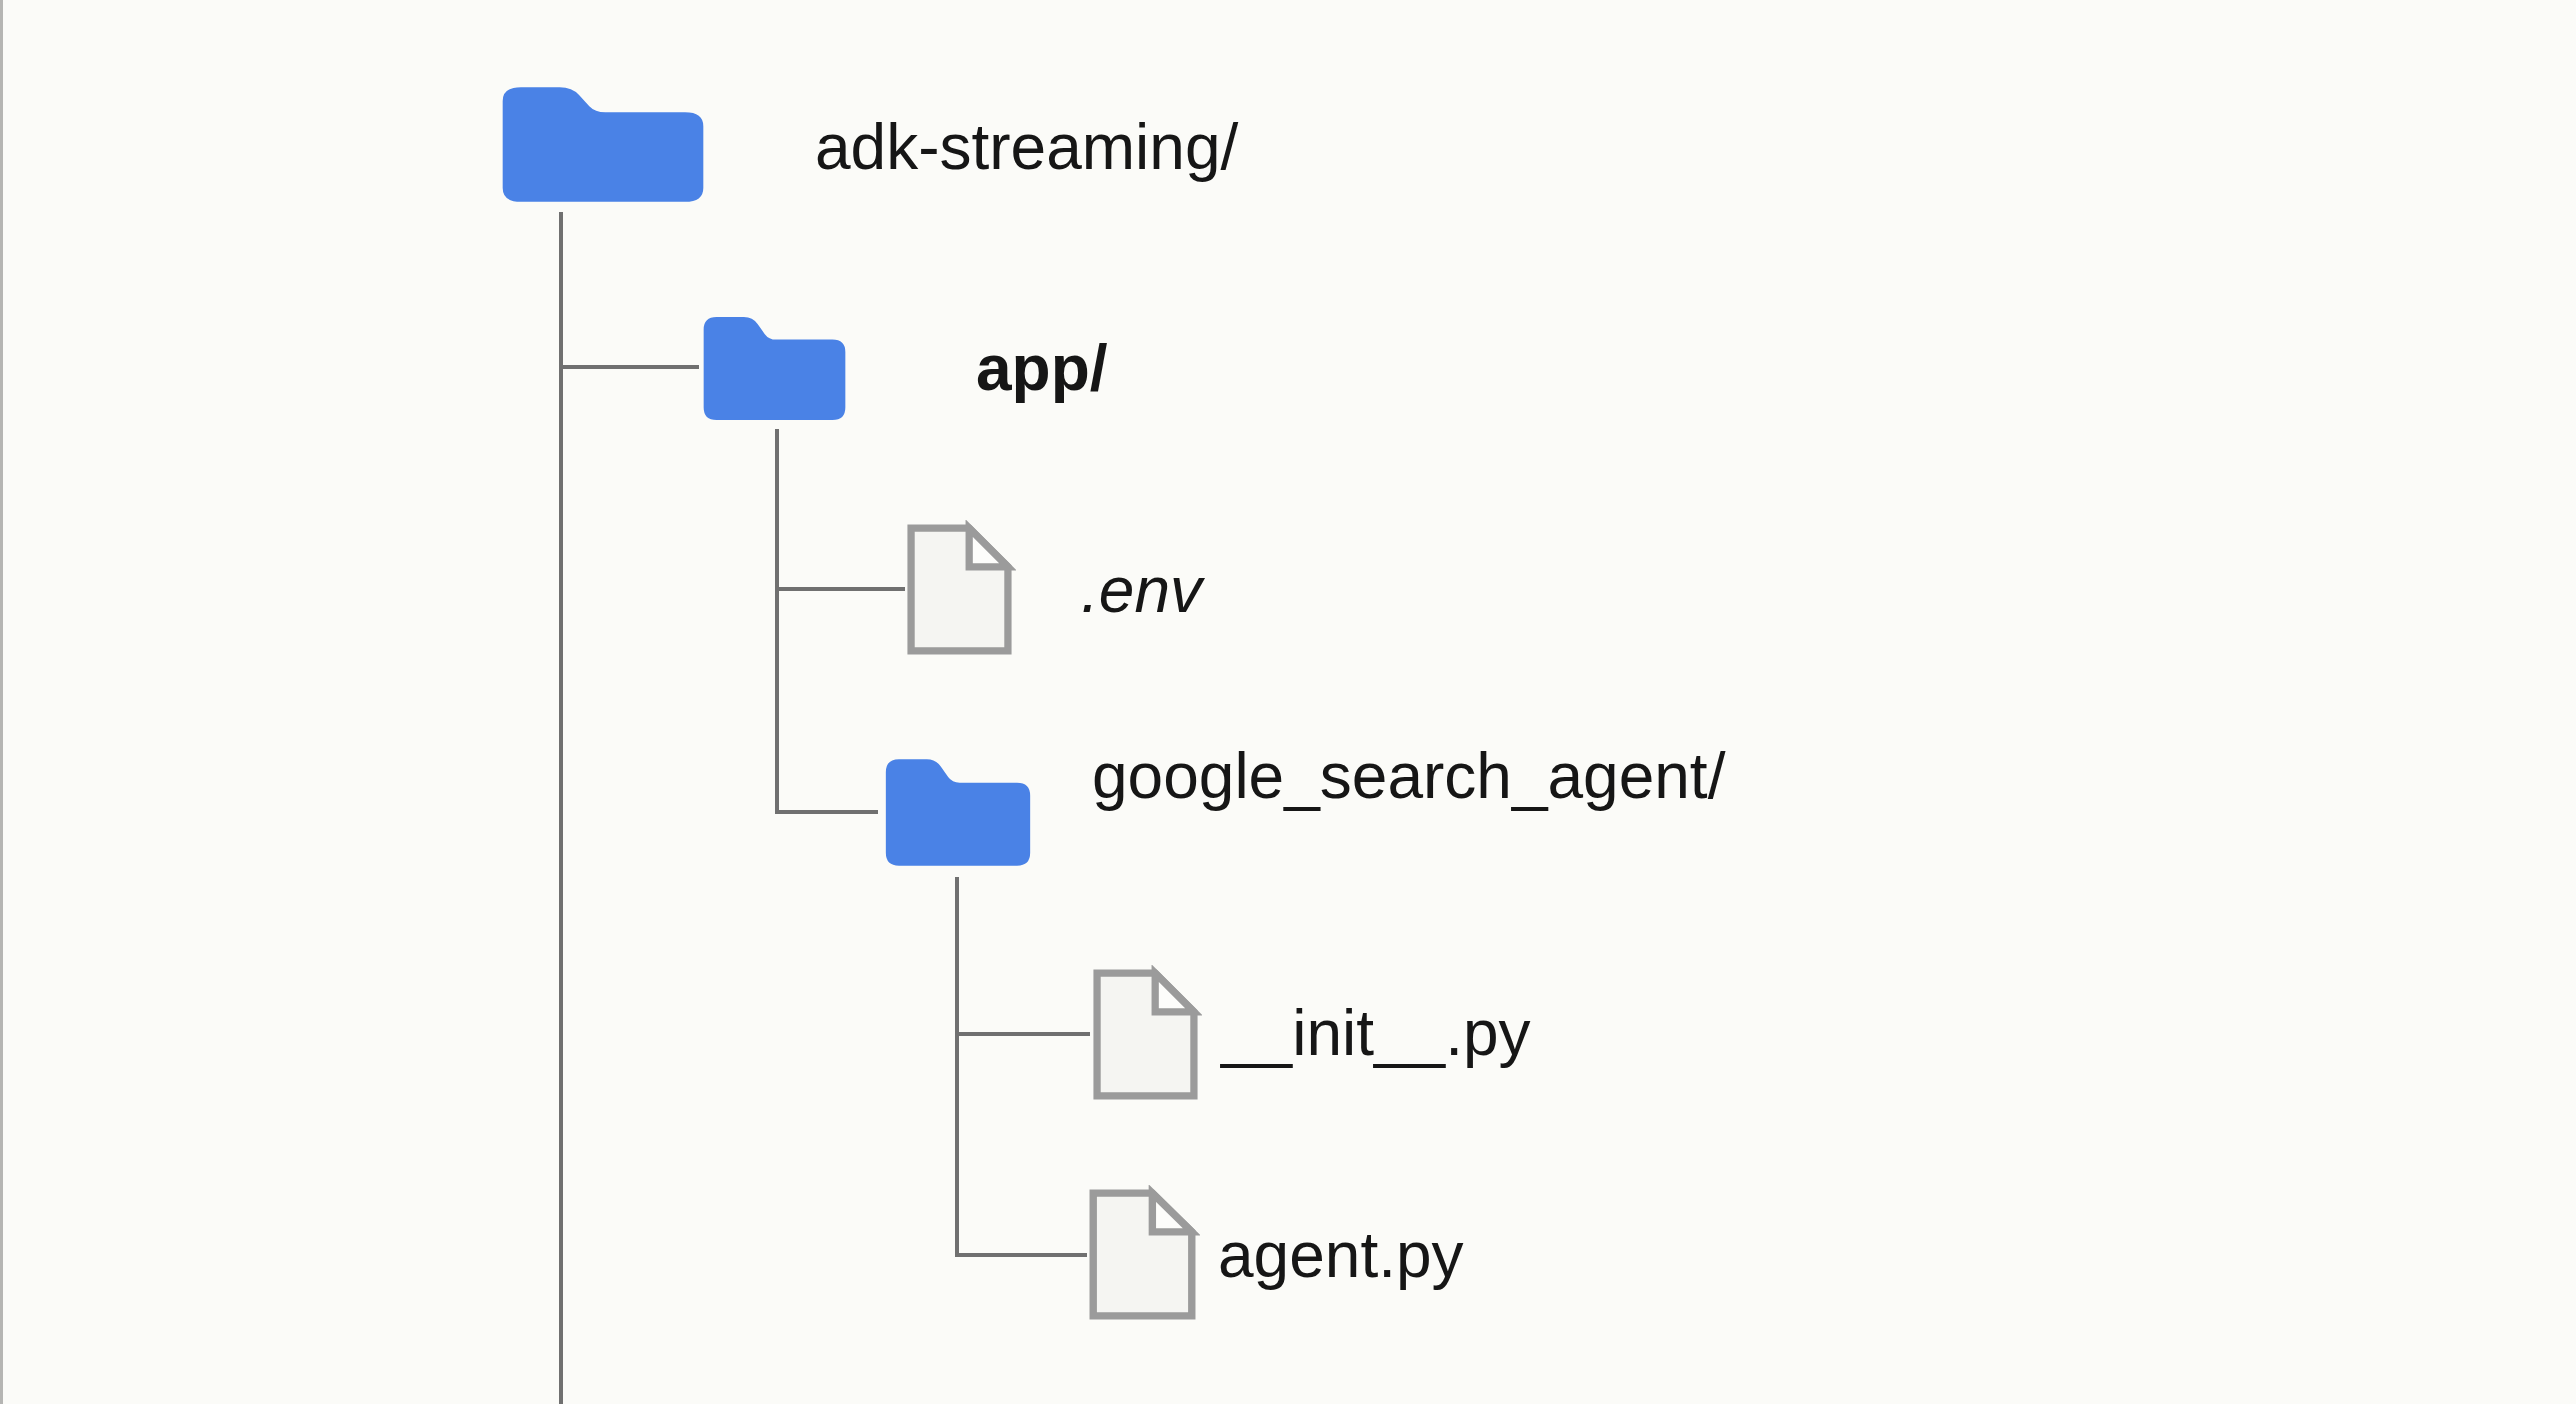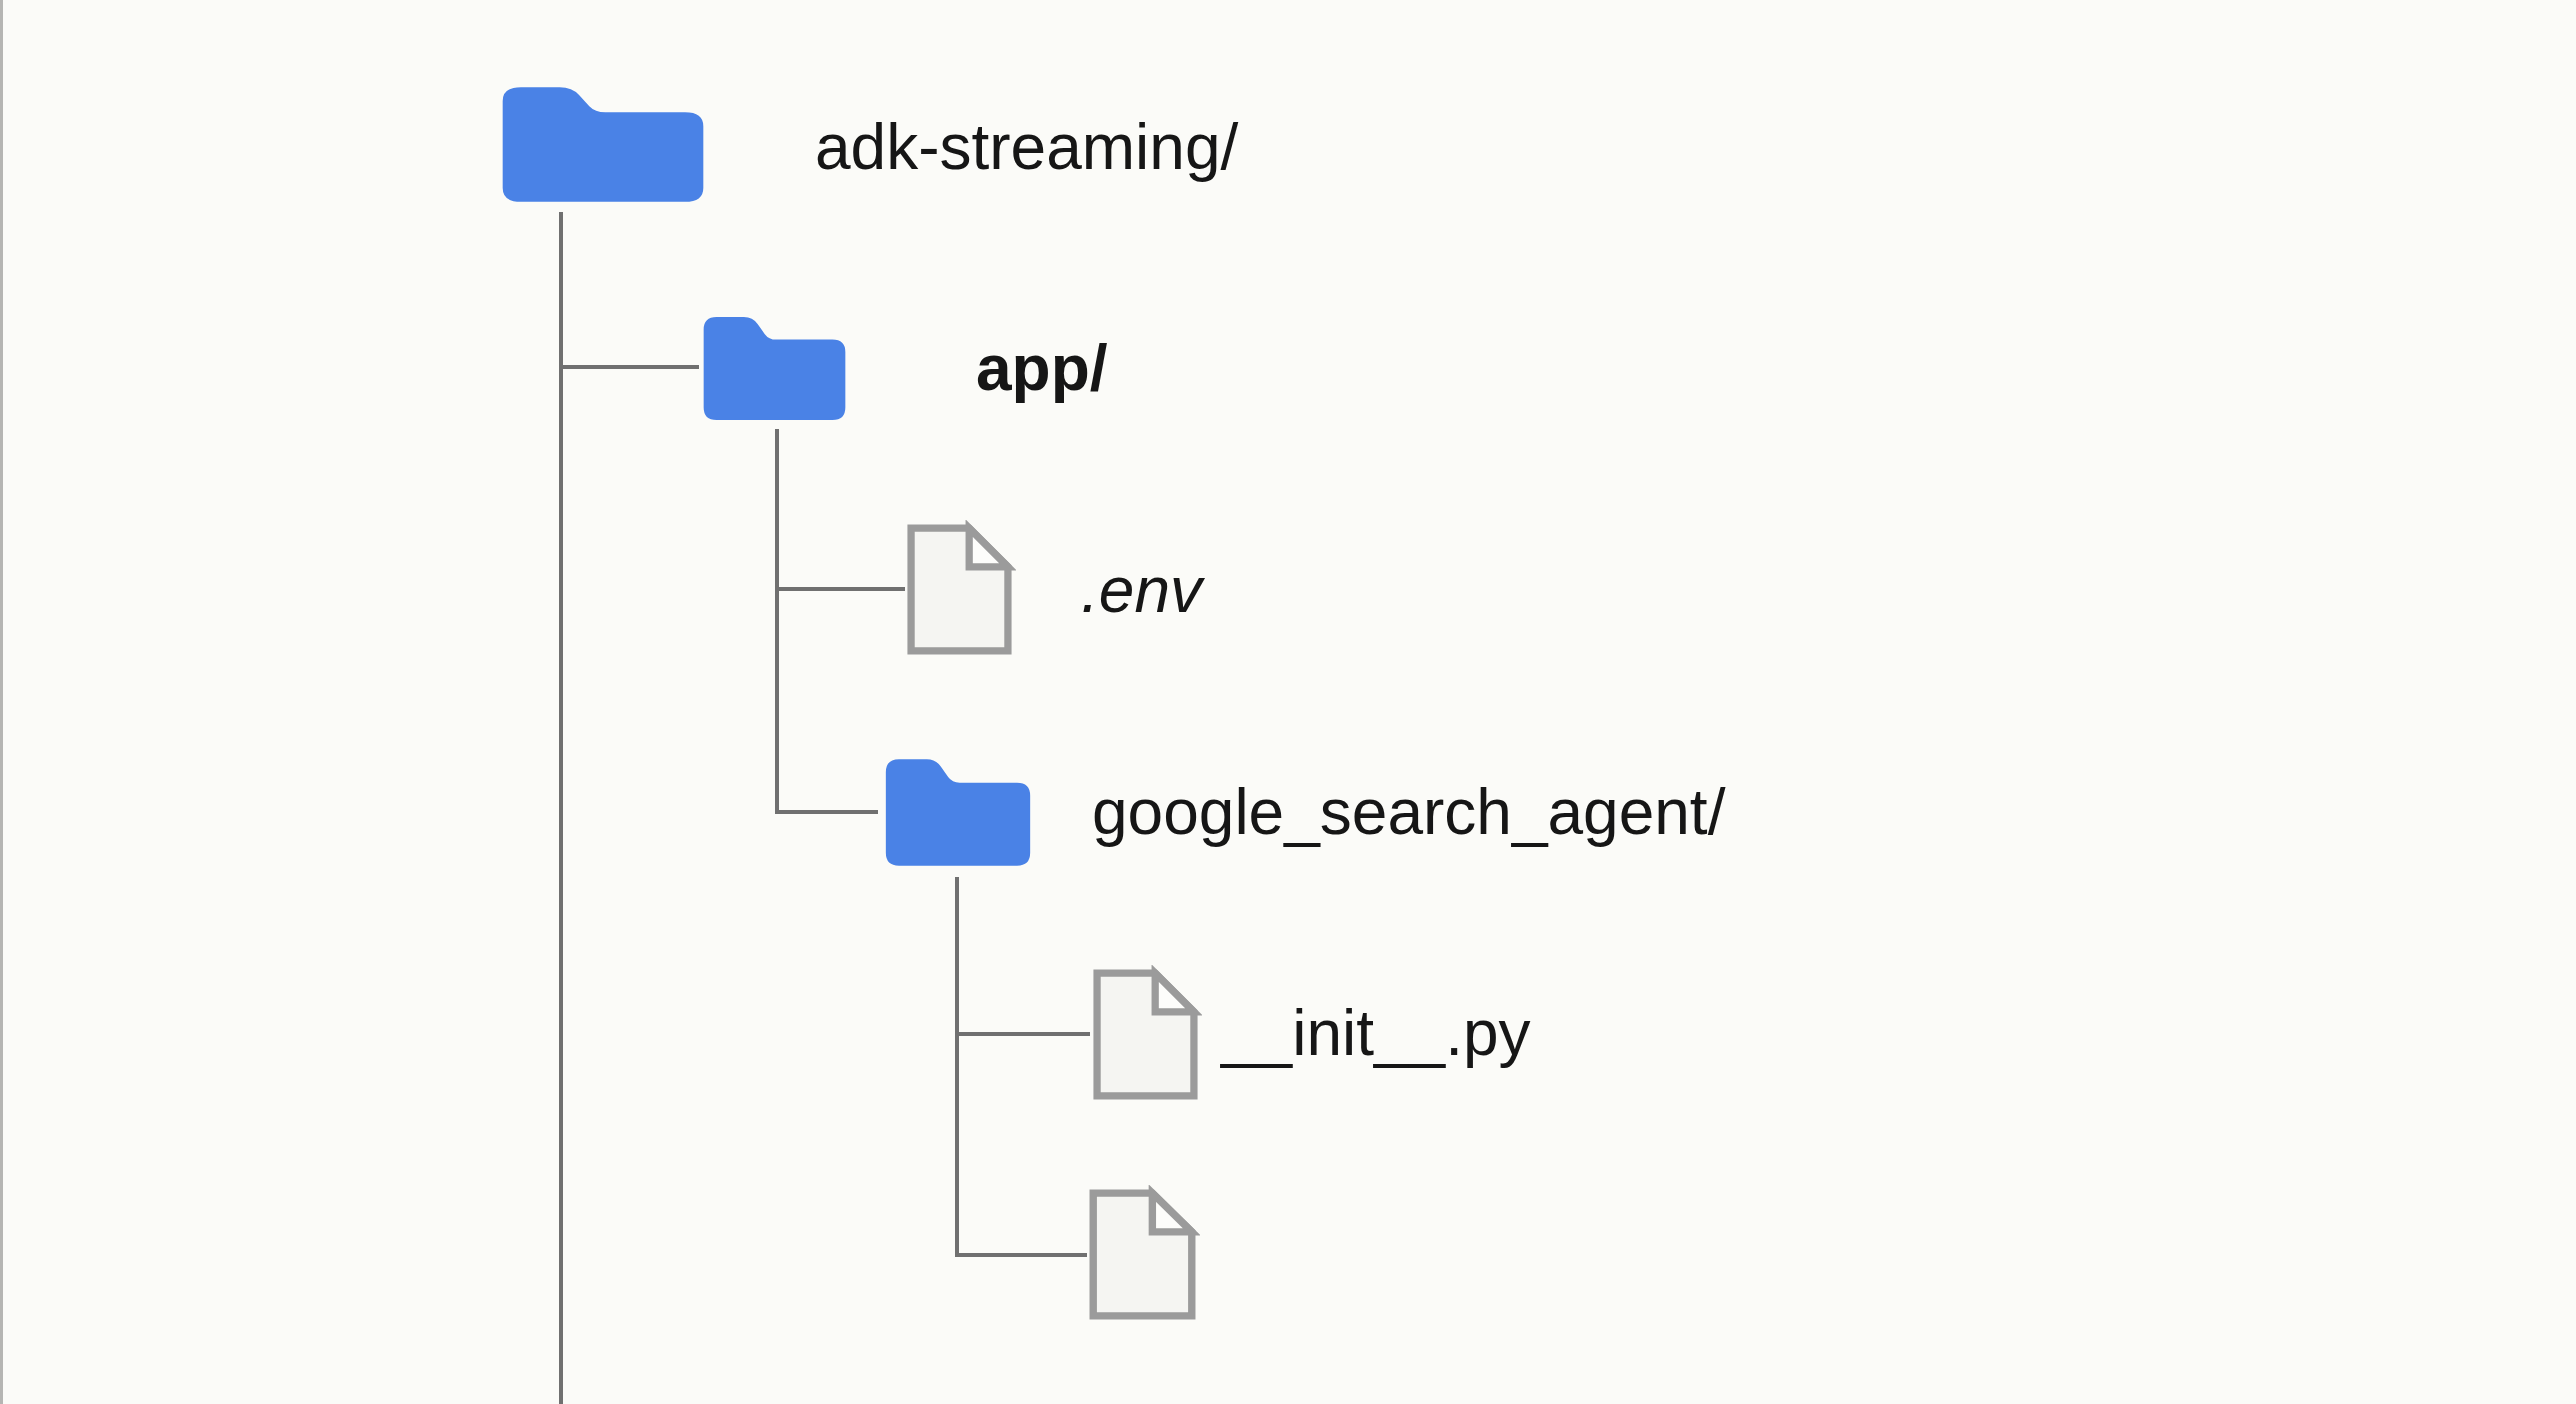--- a/index.html
+++ b/index.html
@@ -96,31 +96,32 @@
       <path class="file-fold-shape" d="M82 10 L82 58 L130 58 Z"></path>
     </svg>
   </div>
   <div class="label" style="left:1081px; top:590px;font-style:italic;">.env</div>
 
   <div class="icon" style="left:876px; top:748px; width:164px; height:129px;">
     <svg viewBox="0 0 200 160" preserveAspectRatio="none">
       <path class="folder-shape" d="M12 30 Q12 14 28 14 L62 14 Q73 14 79 23 L88 36 Q93 43 102 43 L172 43 Q188 43 188 59 L188 130 Q188 146 172 146 L28 146 Q12 146 12 130 Z"></path>
     </svg>
   </div>
-  <div class="label" style="left:1092px; top:812px;">google_search_agent/</div>
+  <div class="label" style="left:1092px; top:776px;">google_search_agent/</div>
 
   <div class="icon" style="left:1089px; top:965px; width:113px; height:139px;">
     <svg viewBox="0 0 140 172" preserveAspectRatio="none">
       <path class="file-page-shape" d="M10 10 L82 10 L130 58 L130 162 L10 162 Z"></path>
       <path class="file-fold-shape" d="M82 10 L82 58 L130 58 Z"></path>
     </svg>
   </div>
   <div class="label" style="left:1221px; top:1033px;">__init__.py</div>
 
   <div class="icon" style="left:1085px; top:1185px; width:115px; height:139px;">
     <svg viewBox="0 0 140 172" preserveAspectRatio="none">
       <path class="file-page-shape" d="M10 10 L82 10 L130 58 L130 162 L10 162 Z"></path>
       <path class="file-fold-shape" d="M82 10 L82 58 L130 58 Z"></path>
     </svg>
   </div>
+  <div class="label" style="left:1218px; top:1255px;">agent.py</div>
 
 </div>
 
 
 </body></html>

